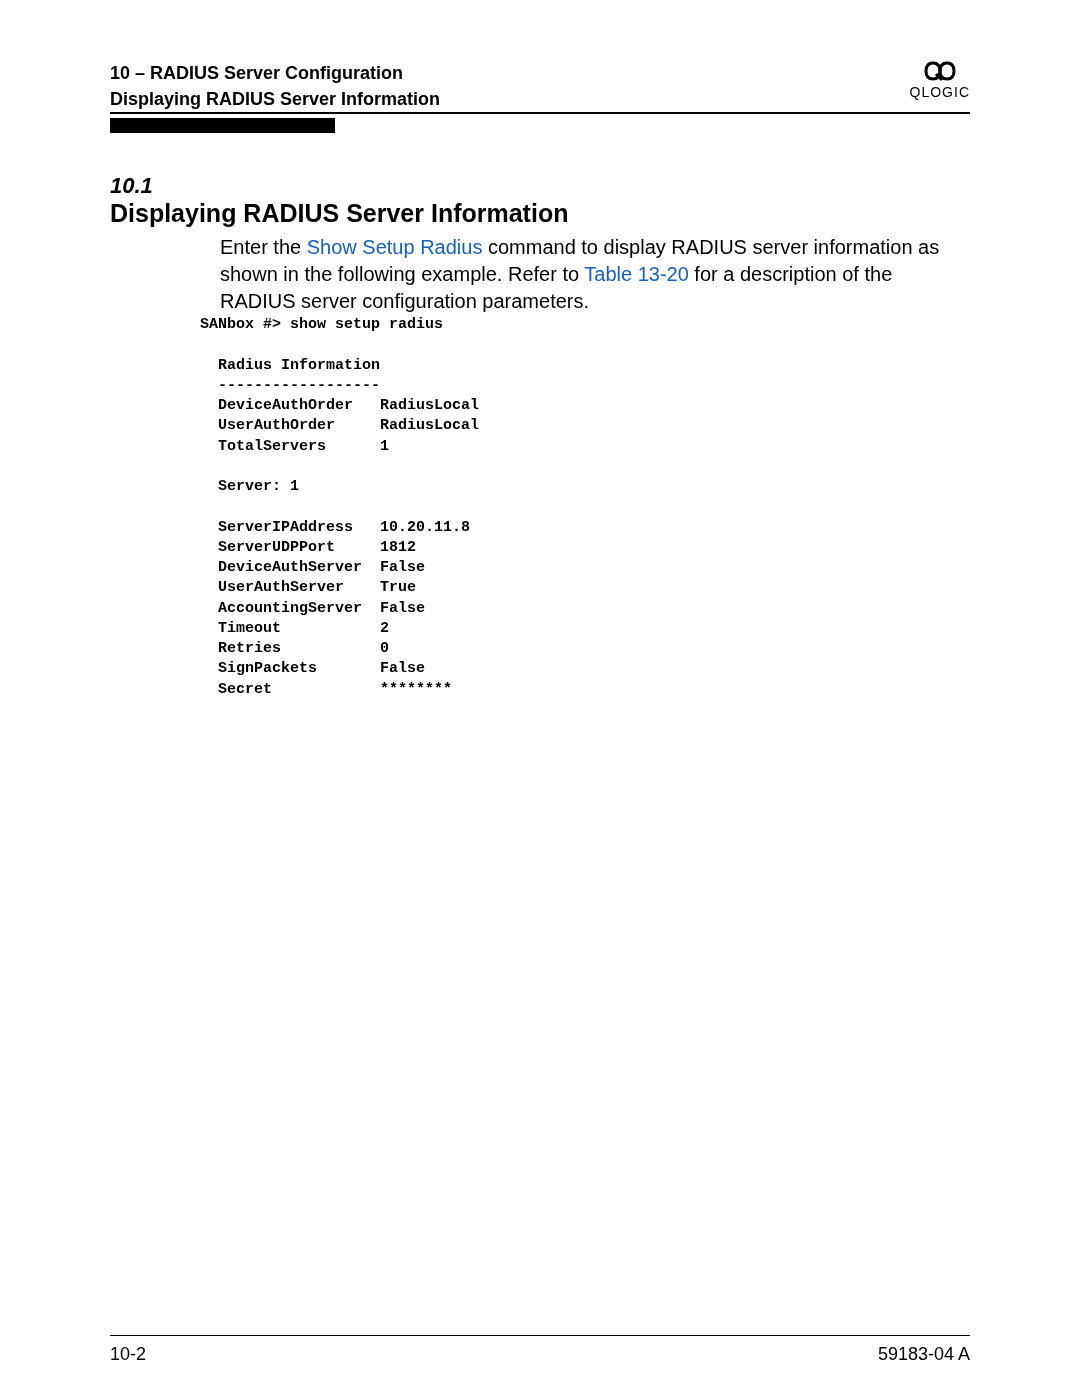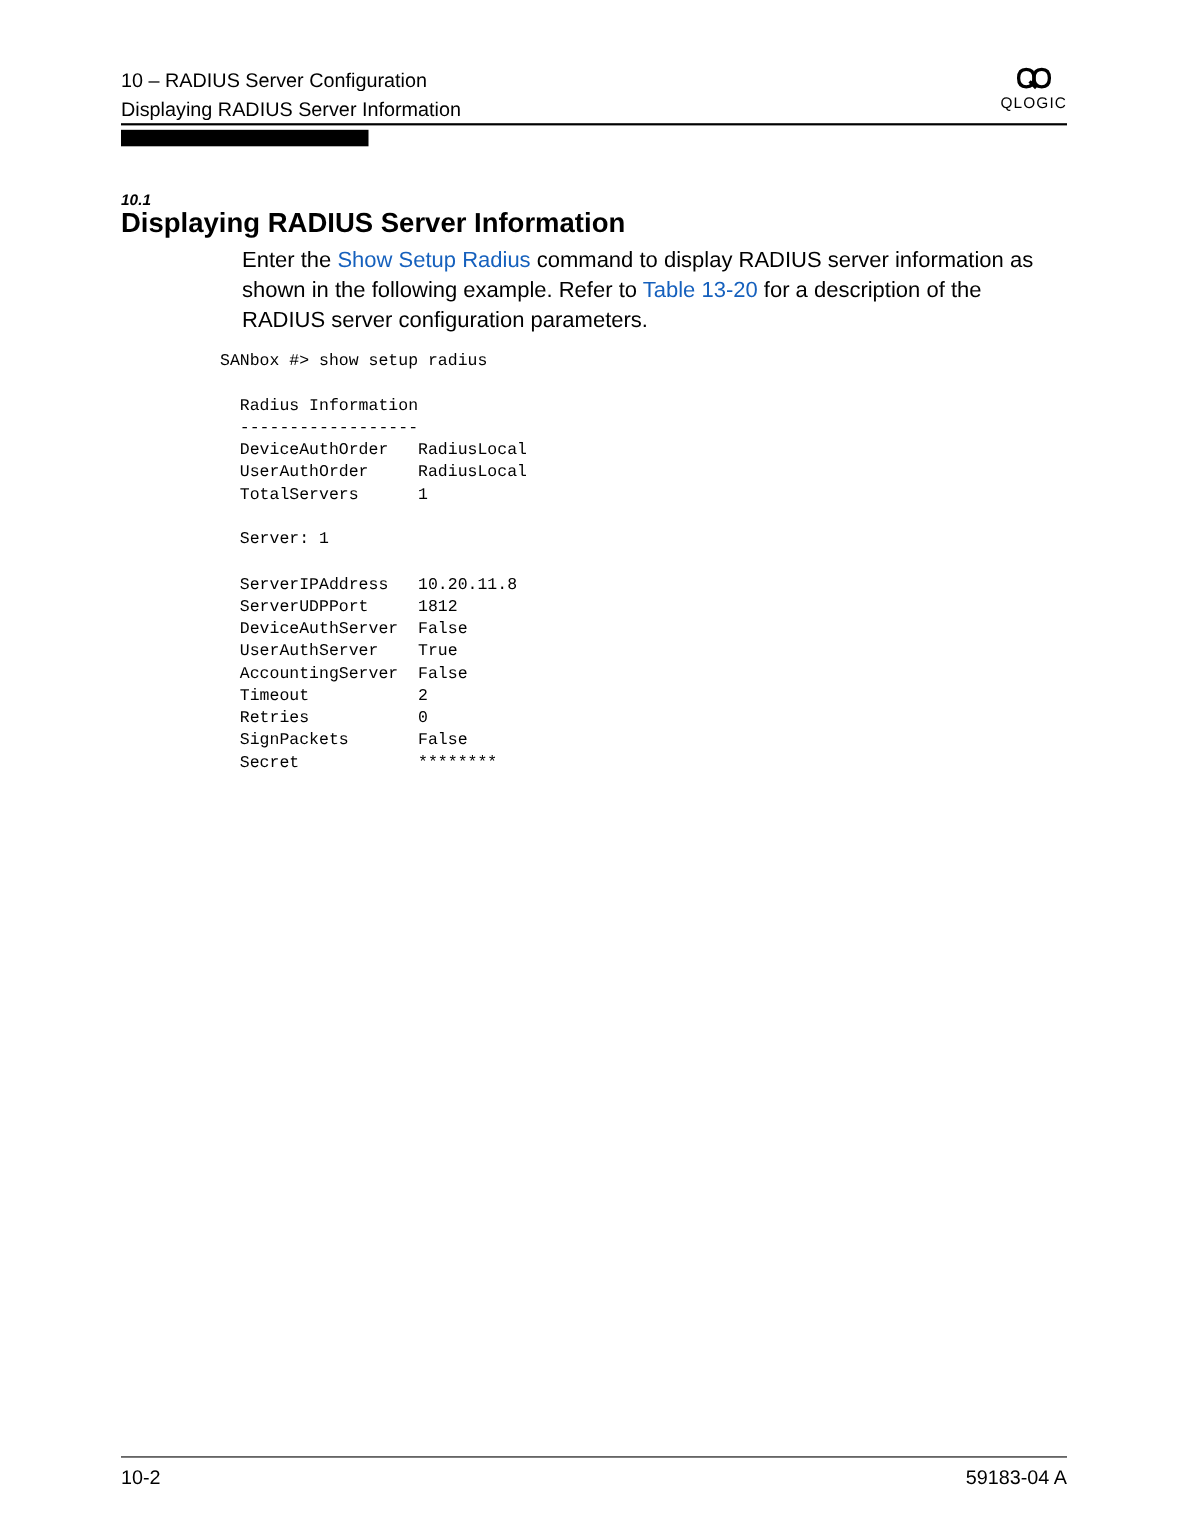--- a/index.html
+++ b/index.html
@@ -17,20 +17,21 @@
     }
     .header {
       display: flex;
       justify-content: space-between;
       align-items: flex-start;
     }
     .header-text {
       font-size: 18px;
       color: #000;
       line-height: 1.45;
+      font-weight: bold;
     }
     .logo {
       text-align: center;
     }
     .logo-text {
       font-weight: normal;
       font-size: 14px;
       letter-spacing: 1px;
       margin-top: -2px;
     }
@@ -46,51 +47,51 @@
     }
     .hr-top {
       border: none;
       border-top: 2px solid #000;
       width: 100%;
     }
     .section-num {
       margin-top: 40px;
       font-style: italic;
       font-weight: bold;
-      font-size: 14px;
+      font-size: 22px;
       color: #000;
     }
     .section-title {
       font-size: 25px;
       font-weight: bold;
       color: #000;
       margin-top: 0px;
     }
     .body-text {
       margin-left: 110px;
       margin-top: 6px;
       font-size: 20px;
       line-height: 1.35;
       color: #000;
     }
     .link {
       color: #1560bd;
     }
     .code-block {
       margin-left: 90px;
-      margin-top: 14px;
       font-family: "Courier New", Courier, monospace;
       font-size: 15px;
       line-height: 1.35;
       white-space: pre;
       color: #000;
+      font-weight: bold;
     }
     .footer {
       position: absolute;
-      bottom: 43px;
+      bottom: 32px;
       left: 110px;
       right: 110px;
     }
     .hr-bottom {
       border: none;
       border-top: 1px solid #000;
       width: 100%;
       margin-bottom: 8px;
     }
     .footer-row {

